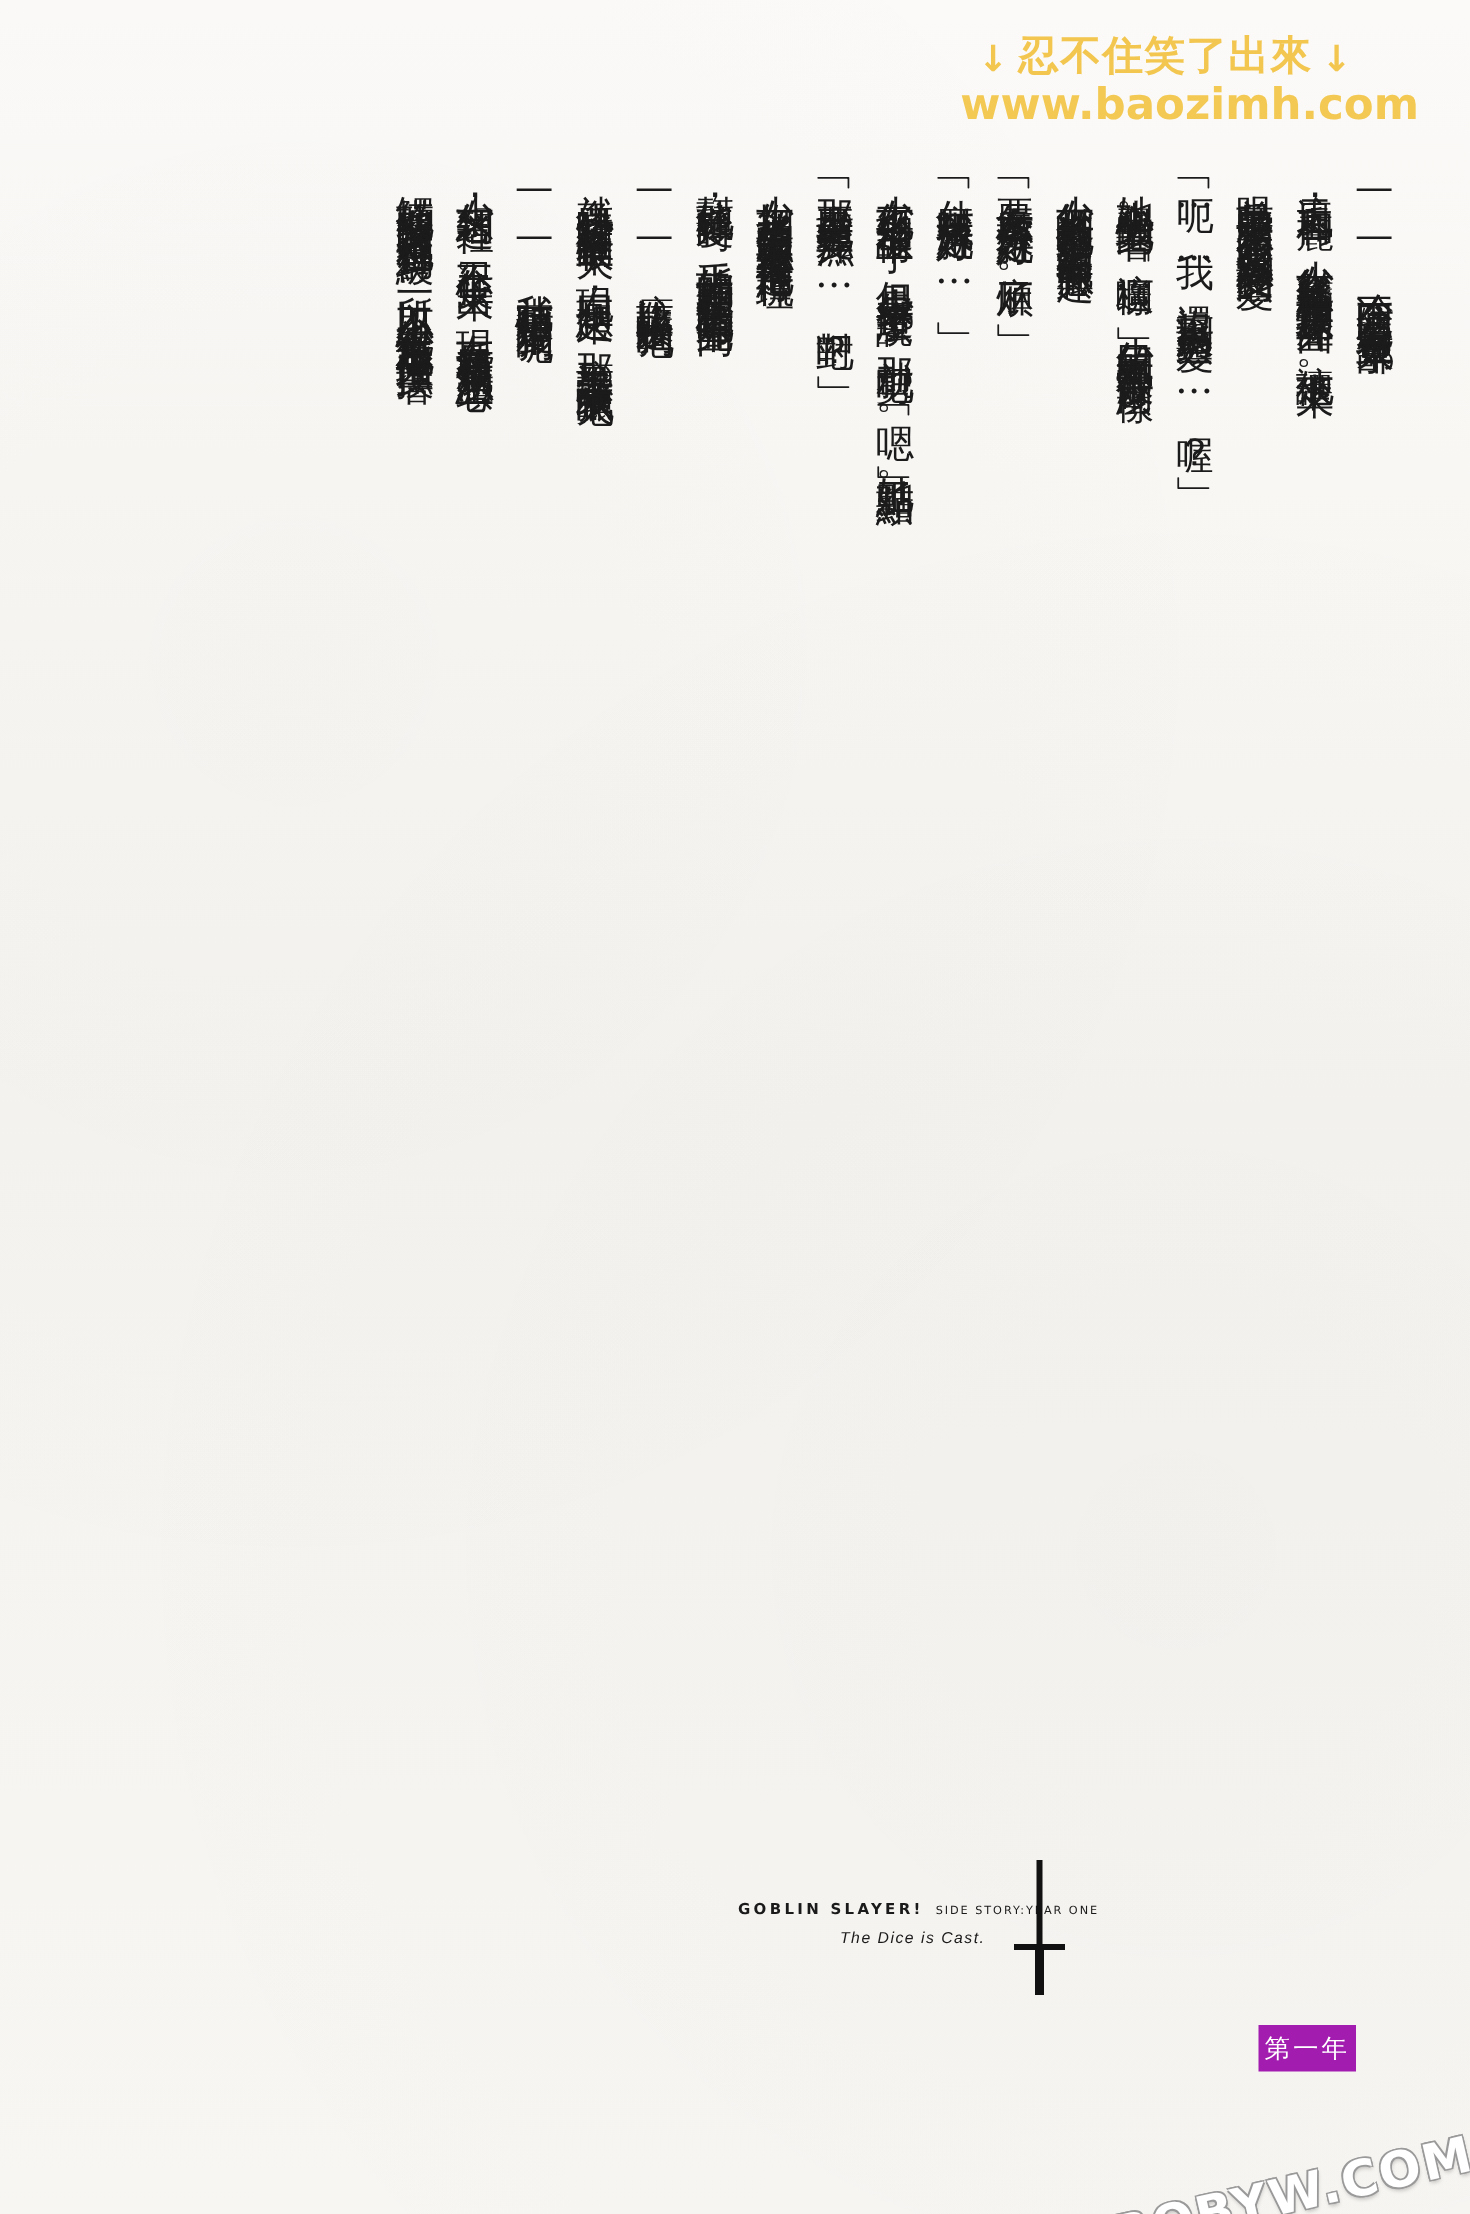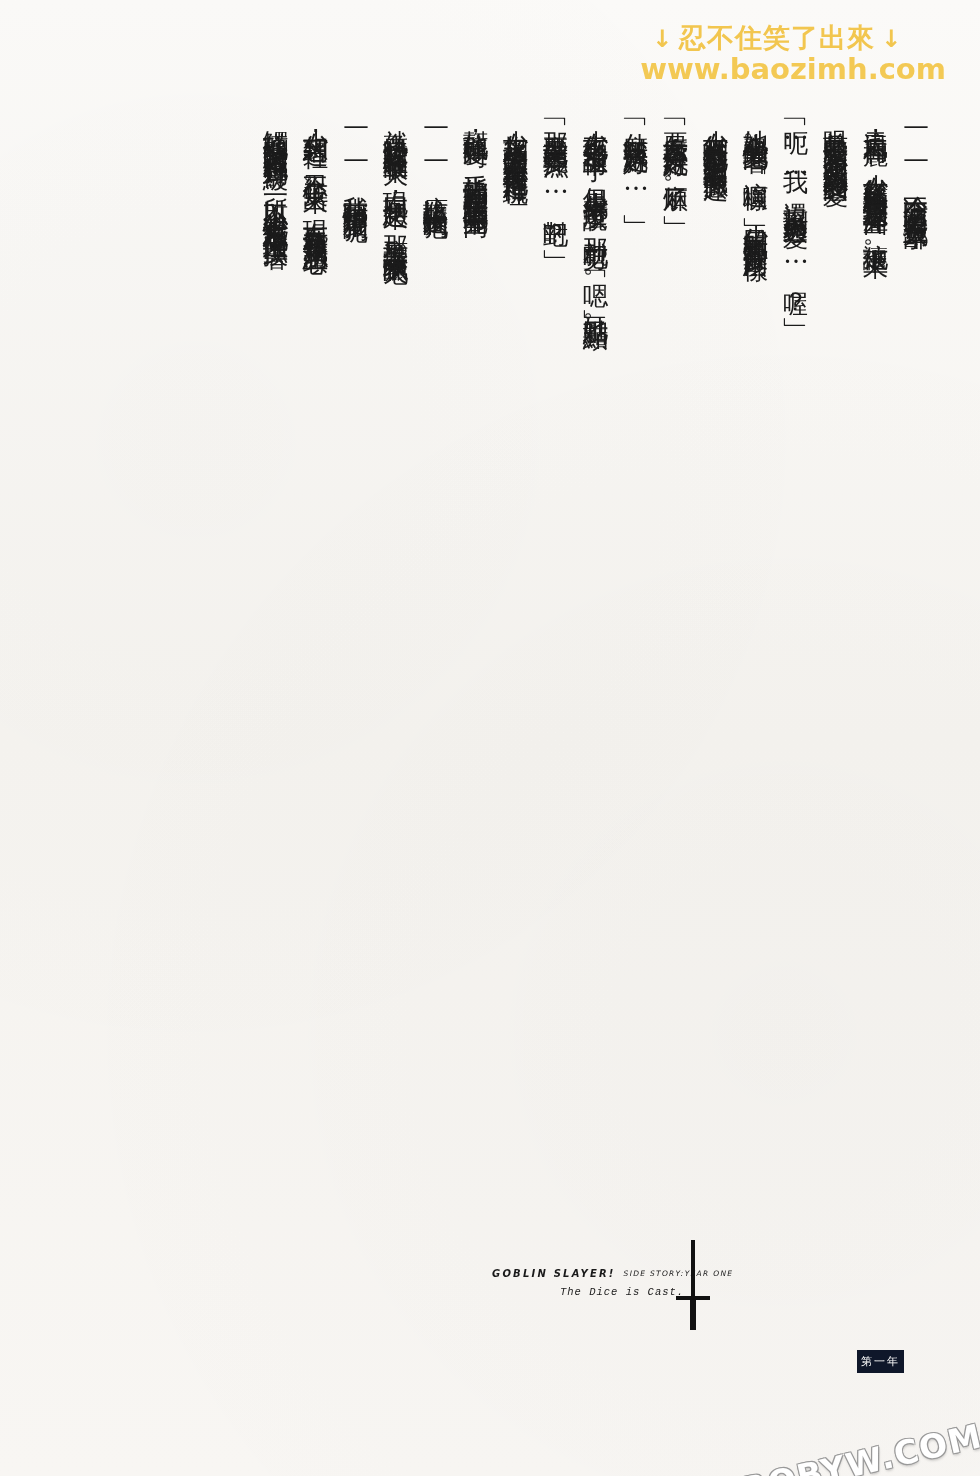--- a/index.html
+++ b/index.html
@@ -144,52 +144,51 @@
     width: 6px;
     height: 30px;
     background: #111;
   }
   .logo-sub {
     margin-top: 6px;
     display: flex;
     align-items: center;
     gap: 8px;
     white-space: nowrap;
-    font-style: italic;
   }
   .logo-sub-main {
     font-family: "DejaVu Sans", "Liberation Sans", sans-serif;
     font-size: 10px;
     font-weight: bold;
     letter-spacing: 2.2px;
     color: #1a1a1a;
   }
   .logo-sub-side {
     font-family: "DejaVu Sans", "Liberation Sans", sans-serif;
     font-size: 7.5px;
     letter-spacing: 1.3px;
     color: #1a1a1a;
   }
   .logo-dice {
-    font-family: Liberation Mono, monospace;
+    font-family: Liberation Sans, sans-serif;
     font-size: 10.5px;
     font-style: italic;
     color: #1a1a1a;
     letter-spacing: 1px;
     margin-top: 7px;
     margin-left: 68px;
   }
   .logo-badge {
     position: absolute;
     right: 8px;
     top: 88px;
-    background: #0f172a;
+    background: #a21caf;
     color: #fff;
     font-family: "DejaVu Sans", "Liberation Sans", sans-serif;
-    font-size: 11px;
+    font-size: 17px;
     padding: 4px 4px;
     letter-spacing: 2px;
     writing-mode: horizontal-tb;
     white-space: nowrap;
   }
 
   
   .watermark-bottom {
     position: absolute;
     right: -6px;

